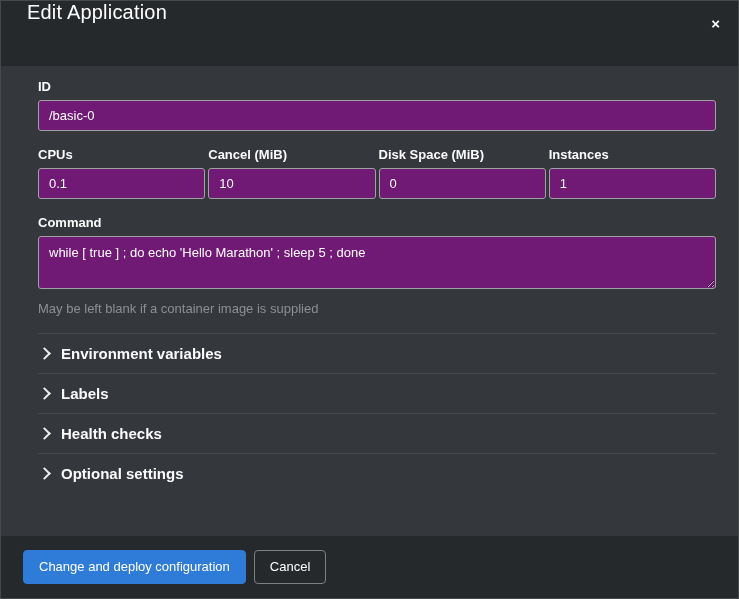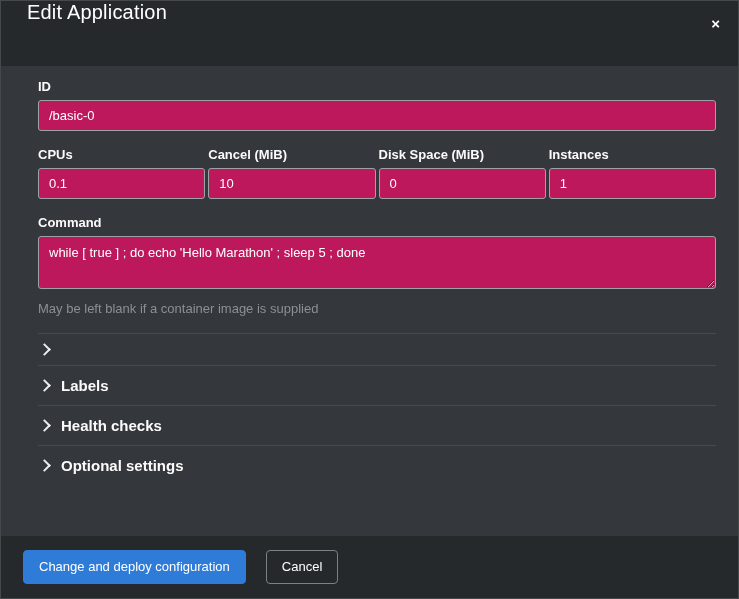--- a/index.html
+++ b/index.html
@@ -55,21 +55,21 @@
   .field-label {
     display: block;
     font-size: 13px;
     font-weight: 700;
     color: #fbfbfc;
     margin: 0 0 6px 0;
   }
   .text-input, .text-area {
     box-sizing: border-box;
     width: 100%;
-    background: #be185d;
+    background: #701a75;
     border: 1px solid #9fa2a4;
     border-radius: 3px;
     color: #ffffff;
     font-size: 13px;
     padding: 6px 10px;
     font-family: "Liberation Sans", sans-serif;
     outline: none;
   }
   .text-input { height: 31px; }
   .text-area {
@@ -116,21 +116,21 @@
     color: #fbfbfc;
   }
   
   .modal-footer {
     flex: 0 0 auto;
     height: 62px;
     background: #26292c;
     display: flex;
     align-items: center;
     padding: 0 22px;
-    gap: 20px;
+    gap: 8px;
   }
   .btn {
     font-family: "Liberation Sans", sans-serif;
     font-size: 13px;
     border-radius: 4px;
     padding: 8px 15px;
     cursor: pointer;
     line-height: 1.2;
   }
   .btn-primary {
@@ -182,20 +182,21 @@
 
     <div class="field-command">
       <label class="field-label">Command</label>
       <textarea class="text-area" style="">while [ true ] ; do echo 'Hello Marathon' ; sleep 5 ; done</textarea>
       <p class="help-text">May be left blank if a container image is supplied</p>
     </div>
 
     <div class="sections">
       <div class="section-row">
         <span class="chevron"></span>
+        <span class="section-label">Environment variables</span>
       </div>
       <div class="section-row">
         <span class="chevron"></span>
         <span class="section-label">Labels</span>
       </div>
       <div class="section-row">
         <span class="chevron"></span>
         <span class="section-label">Health checks</span>
       </div>
       <div class="section-row">

